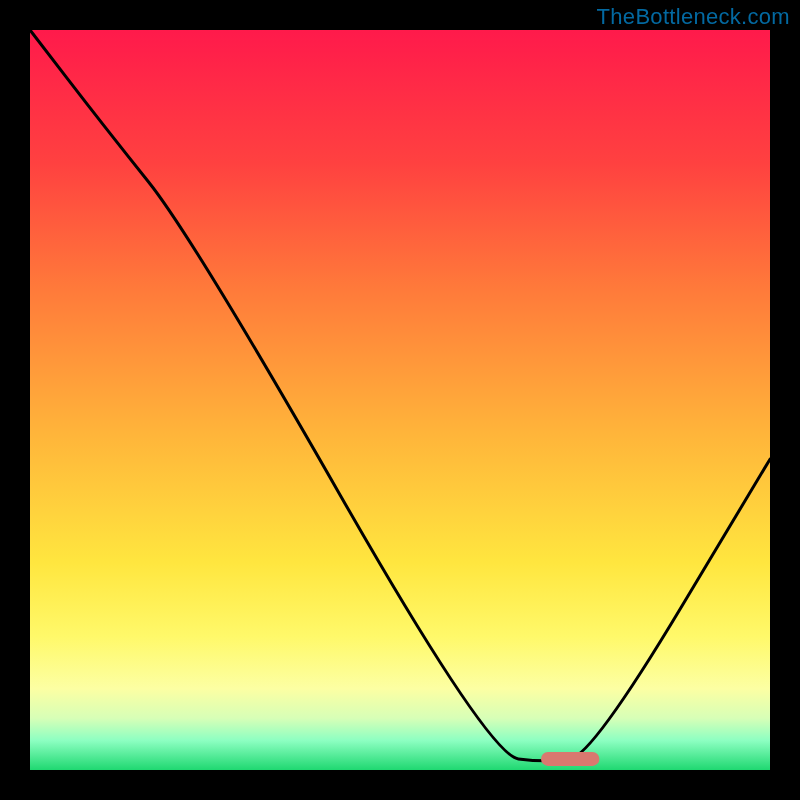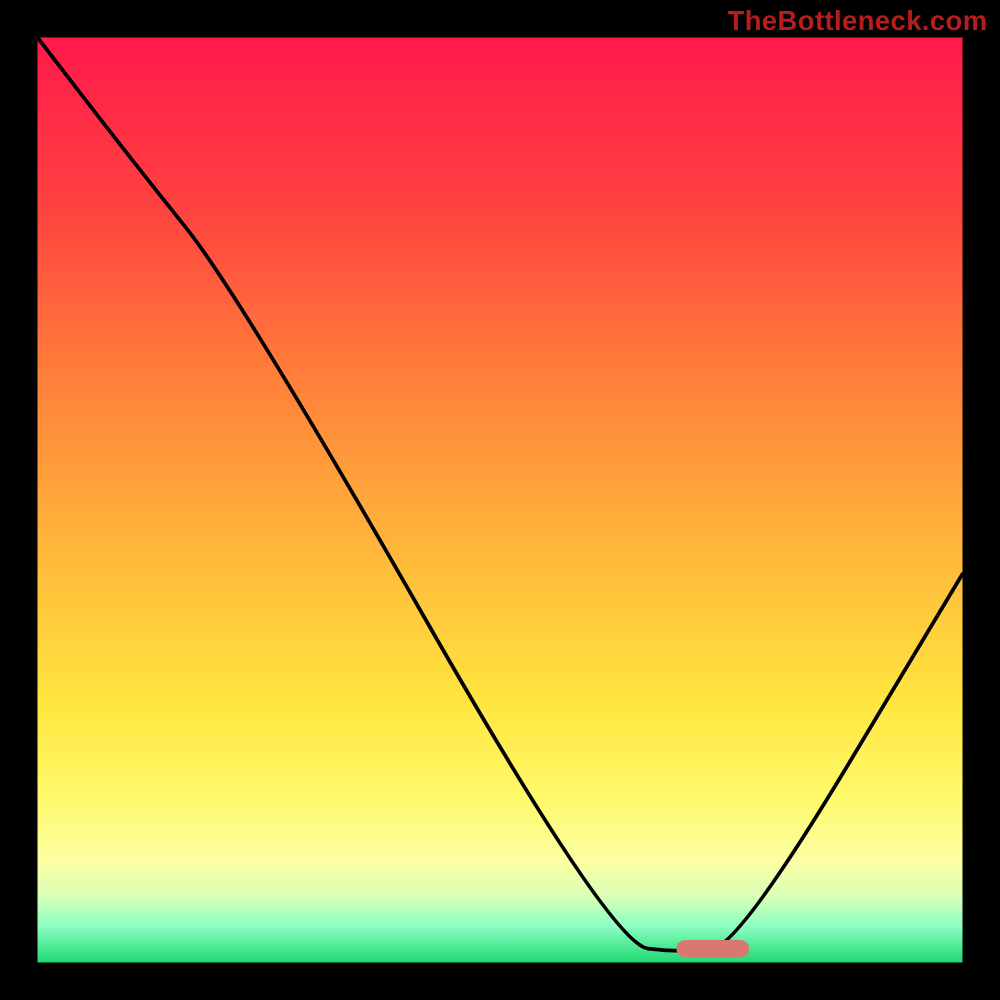--- a/index.html
+++ b/index.html
@@ -12,23 +12,23 @@
   }
   .container {
     position: relative;
     width: 800px;
     height: 800px;
   }
   .watermark {
     position: absolute;
     top: 4px;
     right: 10px;
-    color: #b91c1c;
+    color: #0369a1;
     font-size: 22px;
-    font-weight: 700;
+    font-weight: 400;
     letter-spacing: 0.3px;
     z-index: 10;
     text-align: right;
   }
   svg {
     display: block;
   }
 </style>
 </head>
 <body>

